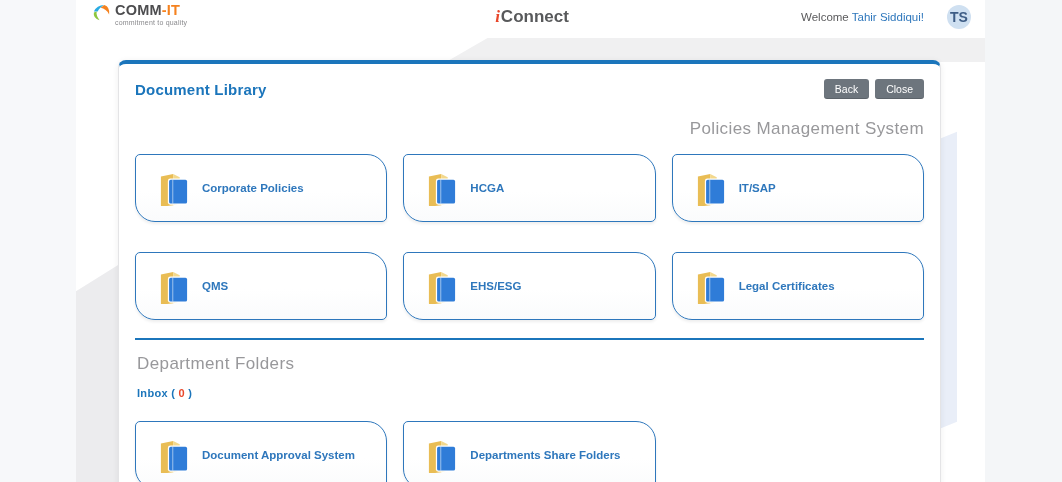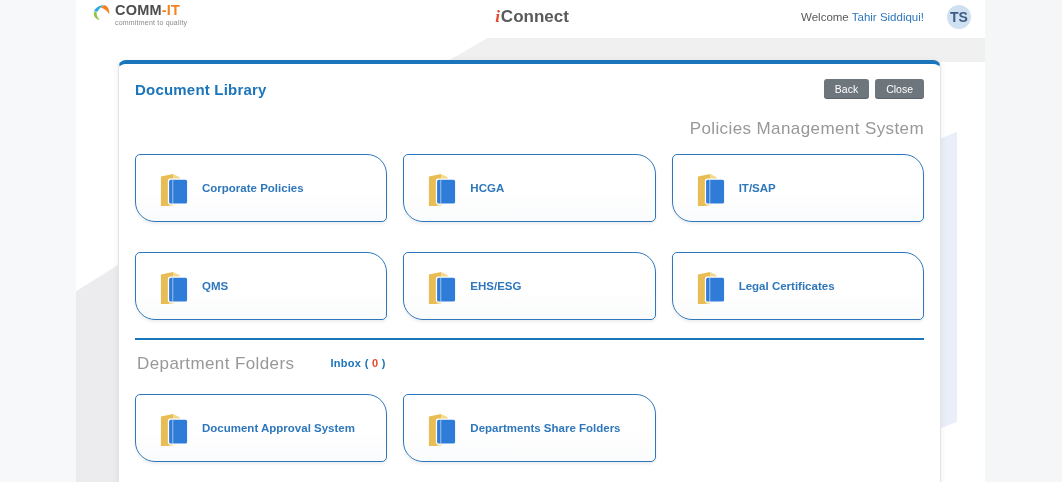--- a/index.html
+++ b/index.html
@@ -54,21 +54,21 @@
   .section-title { color:#98989b; font-size:17px; font-weight:400; letter-spacing:.4px;
                    margin:20px 0 15px 2px;text-align:right; }
   .cards-grid { display:grid; grid-template-columns:repeat(3,1fr); gap:30px 16px; }
   .folder-card { height:68px; display:flex; align-items:center; gap:10px; padding-left:20px;
                  border:1px solid #2e77bc; border-radius:5px 20px 5px 20px;
                  background:linear-gradient(180deg,#ffffff 55%,#fafbfc 100%);
                  box-shadow:0 2px 3px rgba(0,0,0,.07); cursor:pointer; }
   .folder-card .flabel { font-size:11.5px; font-weight:600; color:#2e77bc; }
   .folder-ic { width:36px; height:36px; flex:0 0 auto; }
   .blue-divider { height:2px; background:#1b75bb; margin-top:18px; }
-  .dept-row { display:flex; align-items:baseline; gap:36px; margin:14px 0 0 2px; }
+  .dept-row { display:flex; align-items:baseline; gap:15px; margin:14px 0 0 2px;flex-direction:column; }
   .dept-row .section-title { margin:0; }
   .inbox-link { font-size:11px; font-weight:bold; color:#1b75bb; cursor:pointer;
                 letter-spacing:.3px; position:relative; top:-2px; }
   .inbox-link .count { color:#e8472b; }
   .cards-grid.bottom { margin-top:20px; }
 </style>
 </head>
 <body>
 
 <div class="stage">

